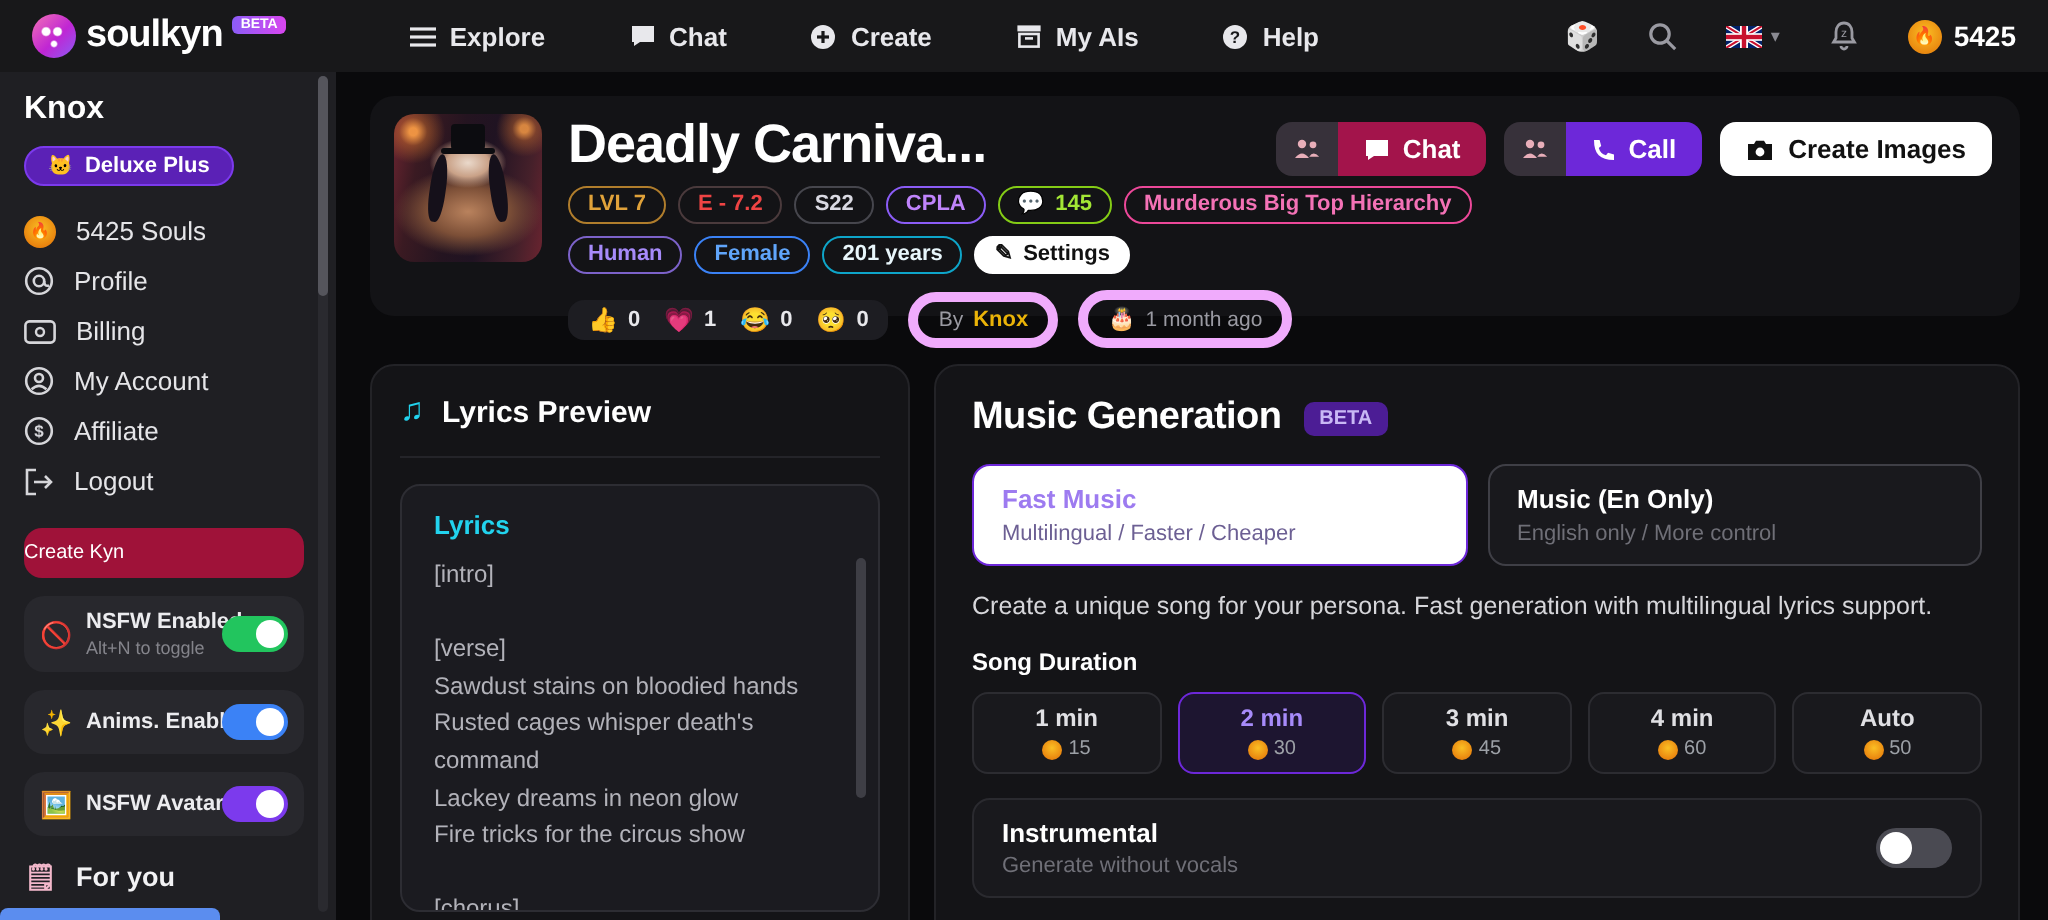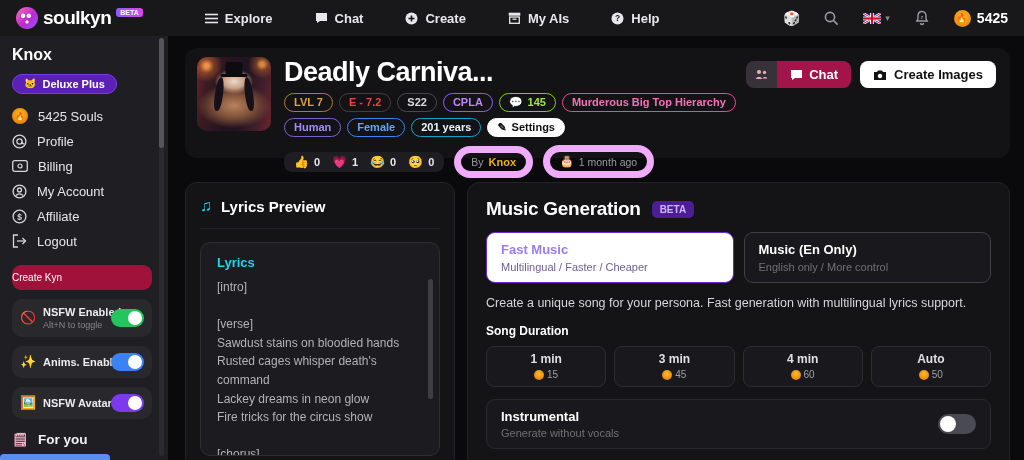--- a/index.html
+++ b/index.html
@@ -94,21 +94,21 @@
   .b-pink { color:#f472b6; border-color:#ec4899; }
   .b-violet { color:#a78bfa; border-color:#7c62c9; }
   .b-blue { color:#60a5fa; border-color:#3b82f6; }
   .b-cyan { color:#e8f6fb; border-color:#0ea5c9; }
   .b-settings { background:#fff; color:#111; border-color:#fff; cursor:pointer; }
   .meta-row { display:flex; align-items:center; gap:10px; margin-top:8px; margin-left:87px; }
   .react-box { display:flex; align-items:center; gap:12px; background:#1d1d22; border-radius:8px;
     padding:3px 10px; font-size:11px; font-weight:bold; color:#e8e8ec; }
   .react { display:flex; align-items:center; gap:5px; cursor:pointer; }
   .react .emo { font-size:12px; }
-  .meta-pill { display:flex; align-items:center; gap:5px; border:7px solid #f0abfc; border-radius:999px;
+  .meta-pill { display:flex; align-items:center; gap:5px; border:5px solid #f0abfc; border-radius:999px;
     padding:3px 10px; font-size:10.5px; color:#9a9aa2; }
   .meta-pill .author { color:#eab308; font-weight:bold; font-size:11px; }
   .meta-pill .cake { color:#d4a017; font-size:11px; }
   .hdr-actions { position:absolute; top:13px; right:14px; display:flex; gap:9px; }
   .split-btn { display:flex; border-radius:8px; overflow:hidden; cursor:pointer; }
   .split-l { background:#37313a; padding:6px 9px; display:flex; align-items:center; }
   .split-r { padding:6px 13px; display:flex; align-items:center; gap:6px; font-size:13px; font-weight:bold; color:#fff; }
   .split-r.crimson { background:#a3144b; }
   .split-r.purple { background:#6d28d9; }
   .white-btn { background:#fff; border-radius:8px; padding:6px 13px; display:flex; align-items:center;
@@ -403,20 +403,36 @@
               <path d="M7.6 9.4 q2 -3.4 5 0 Z" fill="#e8aeb9"></path>
             </svg>
         </span>
         <span class="split-r crimson">
           <svg width="13" height="12" viewBox="0 0 13 12">
               <path d="M1 1h11v8H5L2 11V9H1z" fill="#fff"></path>
             </svg>
           <span>Chat</span>
         </span>
       </span>
+      <span class="split-btn">
+        <span class="split-l">
+          <svg width="13" height="11" viewBox="0 0 13 11">
+              <circle cx="4" cy="3" r="2.1" fill="#e8aeb9"></circle>
+              <circle cx="9.5" cy="3.4" r="1.7" fill="#e8aeb9"></circle>
+              <path d="M0.5 10 q3.5 -4.5 7 0 Z" fill="#e8aeb9"></path>
+              <path d="M7.6 9.4 q2 -3.4 5 0 Z" fill="#e8aeb9"></path>
+            </svg>
+        </span>
+        <span class="split-r purple">
+          <svg width="12" height="12" viewBox="0 0 12 12">
+              <path d="M1 1 C1 8 4 11 11 11 L11 8.2 L8 7.4 L7 8.6 C5 8 4 7 3.4 5 L4.6 4 L3.8 1 Z" fill="#fff"></path>
+            </svg>
+          <span>Call</span>
+        </span>
+      </span>
       <span class="white-btn">
         <svg width="14" height="12" viewBox="0 0 14 12">
             <path d="M1 3 h3 l1 -1.6 h4 L10 3 h3 v8 H1 Z" fill="#111"></path>
             <circle cx="7" cy="7" r="2.2" fill="#fff"></circle>
           </svg>
         <span>Create Images</span>
       </span>
     </div>
   </div>
 
@@ -465,20 +481,27 @@
       <div class="mus-desc">Create a unique song for your persona. Fast generation with multilingual lyrics support.</div>
       <div class="sec-label">Song Duration</div>
       <div class="durs">
         <div class="dur unsel">
           <div class="dur-l">1 min</div>
           <div class="dur-c">
               <span class="mini-flame"></span>
               <span>15</span>
             </div>
         </div>
+        <div class="dur sel">
+          <div class="dur-l">2 min</div>
+          <div class="dur-c">
+              <span class="mini-flame"></span>
+              <span>30</span>
+            </div>
+        </div>
         <div class="dur unsel">
           <div class="dur-l">3 min</div>
           <div class="dur-c">
               <span class="mini-flame"></span>
               <span>45</span>
             </div>
         </div>
         <div class="dur unsel">
           <div class="dur-l">4 min</div>
           <div class="dur-c">

